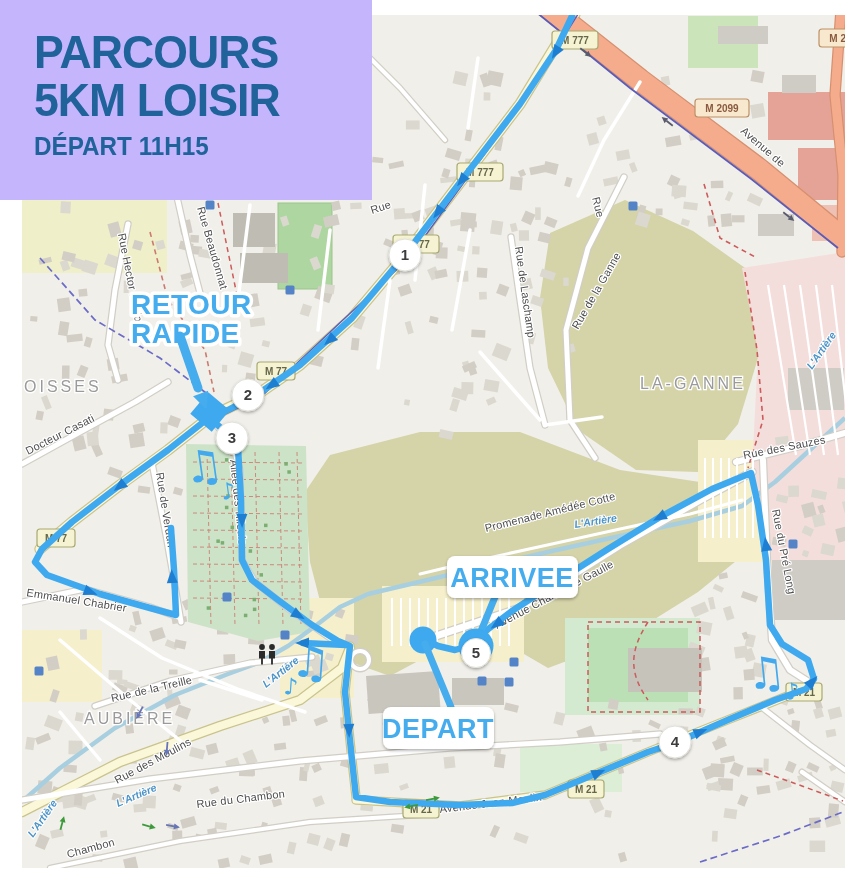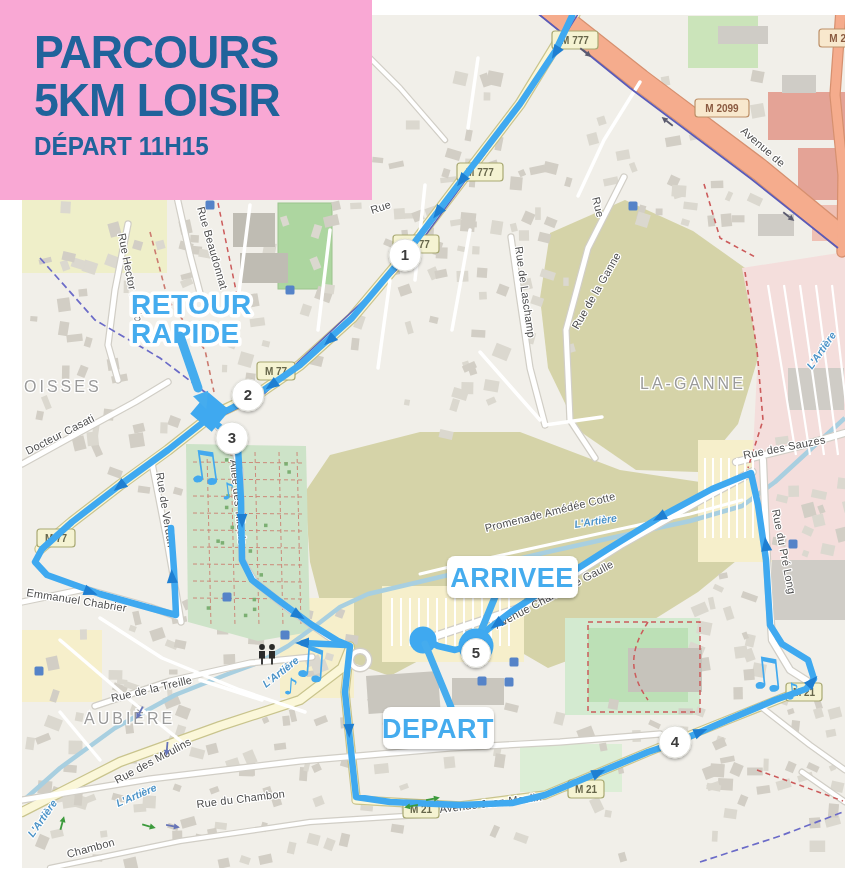--- a/index.html
+++ b/index.html
@@ -14,21 +14,21 @@
   .badge-to{fill:#8A5A40}
   .badge-bg-y{fill:#F5F3D2;stroke:#A9A973;stroke-width:1.2}
   .badge-bg-o{fill:#F8E8CD;stroke:#BD9068;stroke-width:1.2}
   .wp-t{font-family:"Liberation Sans",sans-serif;font-weight:bold;font-size:15px;fill:#3c3c3c;text-anchor:middle}
   .callout-t{font-family:"Liberation Sans",sans-serif;font-weight:bold;font-size:28px;fill:#45ACEE;letter-spacing:.5px}
   .halo{stroke:#fff;stroke-width:7px;paint-order:stroke;stroke-linejoin:round}
   .box-t{font-family:"Liberation Sans",sans-serif;font-weight:bold;font-size:27px;fill:#45ACEE;text-anchor:middle;letter-spacing:.5px}
   .music-t{font-family:"DejaVu Sans",sans-serif;font-size:44px;fill:#42A9EE}
   .music-s{font-family:"DejaVu Sans",sans-serif;font-size:23px;fill:#42A9EE}
   
-  .title-box{position:absolute;left:0;top:0;width:372px;height:200px;background:#f9a8d4;box-sizing:border-box;padding:28px 0 0 34px;z-index:2}
+  .title-box{position:absolute;left:0;top:0;width:372px;height:200px;background:#c4b5fd;box-sizing:border-box;padding:28px 0 0 34px;z-index:2}
   .t1{font-family:"Liberation Sans",sans-serif;font-weight:bold;font-size:46px;line-height:1.05;color:#20639B;letter-spacing:-1px;transform:scaleX(.97);transform-origin:0 0}
   .t3{font-family:"Liberation Sans",sans-serif;font-weight:bold;font-size:25px;color:#20639B;margin-top:7px;transform:scaleX(.97);transform-origin:0 0}
 </style>
 </head>
 <body>
 
 <div class="page">
 
 <svg id="map" width="867" height="891" viewBox="0 0 867 891">
   <defs>

